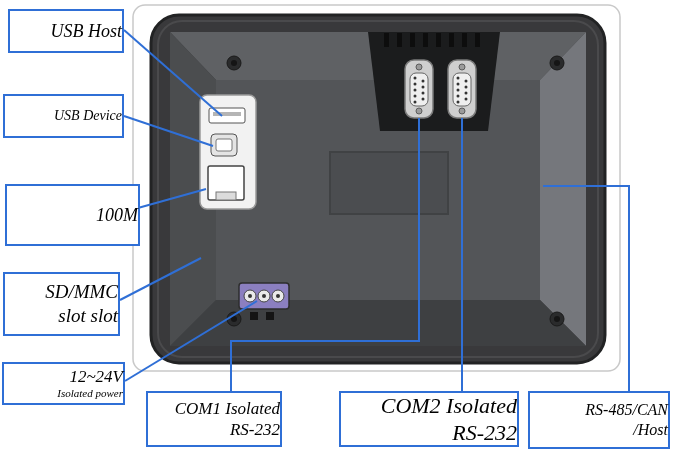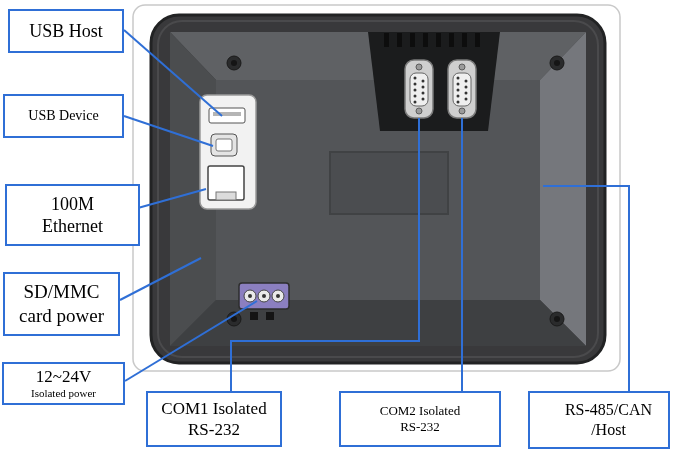--- a/index.html
+++ b/index.html
@@ -11,36 +11,37 @@
     overflow:hidden;
   }
   #device-svg{position:absolute;left:0;top:0;}
   .callout{
     position:absolute;
     background:#fff;
     border:2px solid #2f6fd6;
     color:#000;
     display:flex;
     flex-direction:column;
-    align-items:center;
+    align-items:flex-end;
     justify-content:center;
     text-align:center;
     line-height:1.25;
     box-sizing:border-box;
     z-index:3;
+    font-style:italic;
   }
   .callout .l{display:block;white-space:nowrap;}
   #callout-usb-host   {left:8px;  top:9px;   width:116px;height:44px;font-size:18px;}
   #callout-usb-device {left:3px;  top:94px;  width:121px;height:44px;font-size:14px;}
   #callout-ethernet   {left:5px;  top:184px; width:135px;height:62px;font-size:18px;}
   #callout-sd-slot    {left:3px;  top:272px; width:117px;height:64px;font-size:19px;}
   #callout-power      {left:2px;  top:362px; width:123px;height:43px;font-size:17px;}
   #callout-power .l2  {font-size:11px;}
   #callout-com1       {left:146px;top:391px; width:136px;height:56px;font-size:17px;}
-  #callout-com2       {left:339px;top:391px; width:162px;height:56px;font-size:13px;}
+  #callout-com2       {left:339px;top:391px; width:180px;height:56px;font-size:22px;}
   #callout-rs485      {left:528px;top:391px; width:142px;height:58px;font-size:16px;padding-left:19px;}
 </style>
 </head>
 <body>
 
 <div id="stage">
 
   <svg id="device-svg" width="684" height="456" viewBox="0 0 684 456">
 
     <rect x="133" y="5" width="487" height="366" rx="12" fill="none" stroke="#c9c9c9" stroke-width="1.5"></rect>
@@ -173,26 +174,25 @@
   <div id="callout-usb-host" class="callout">
     <span class="l">USB Host</span>
   </div>
 
   <div id="callout-usb-device" class="callout">
     <span class="l">USB Device</span>
   </div>
 
   <div id="callout-ethernet" class="callout">
     <span class="l">100M</span>
-    <span class="l">Ethernet</span>
   </div>
 
   <div id="callout-sd-slot" class="callout">
     <span class="l">SD/MMC</span>
-    <span class="l">card power</span>
+    <span class="l">slot slot</span>
   </div>
 
   <div id="callout-power" class="callout">
     <span class="l">12~24V</span>
     <span class="l l2">Isolated power</span>
   </div>
 
   <div id="callout-com1" class="callout">
     <span class="l">COM1  Isolated</span>
     <span class="l">RS-232</span>

